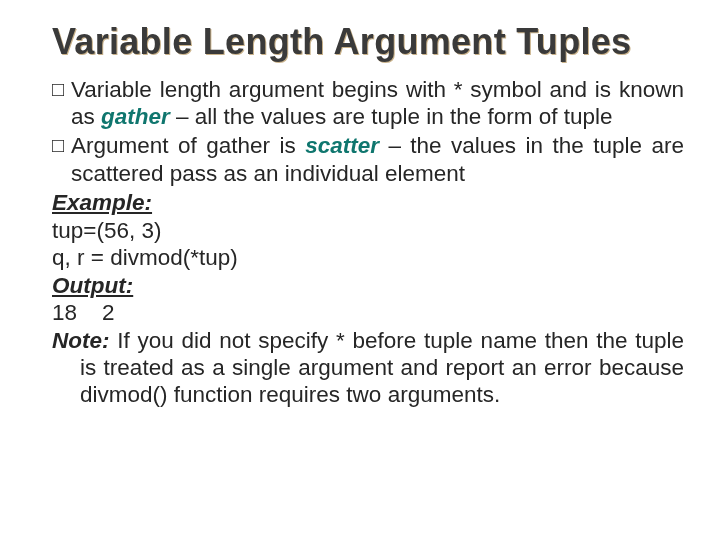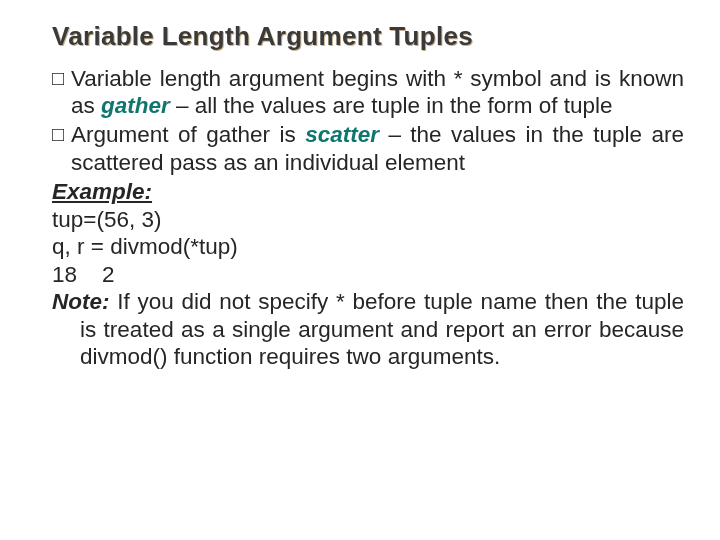--- a/index.html
+++ b/index.html
@@ -12,21 +12,21 @@
     overflow: hidden;
   }
   .slide {
     box-sizing: border-box;
     width: 720px;
     height: 540px;
     padding: 18px 36px 24px 52px;
     color: #262626;
   }
   .title {
-    font-size: 26px;
+    font-size: 36px;
     font-weight: bold;
     line-height: 1.1;
     margin: 4px 0 14px 0;
     color: #3a3a3a;
     text-shadow: 1px 1px 0 #c9b28b;
     letter-spacing: 0.3px;
   }
   .body {
     font-size: 22.5px;
     line-height: 1.22;
@@ -92,20 +92,21 @@
       <span class="txt">
         <span>Argument of gather is </span><span class="em-term">scatter</span><span> – the values in the tuple are scattered pass as an individual element</span>
       </span>
     </div>
 
     <p class="plain"><span class="label">Example:</span></p>
 
     <p class="plain">tup=(56, 3)</p>
     <p class="plain">q, r = divmod(*tup)</p>
 
+    <p class="plain"><span class="label">Output:</span></p>
 
     <p class="plain">18&nbsp;&nbsp;&nbsp;&nbsp;2</p>
 
     <p class="note-line"><span class="note-label">Note:</span><span> If you did not specify * before tuple name then the tuple is treated as a single argument and report an error because divmod() function requires two arguments.</span></p>
 
   </div>
 
 </div>
 
 </body></html>

